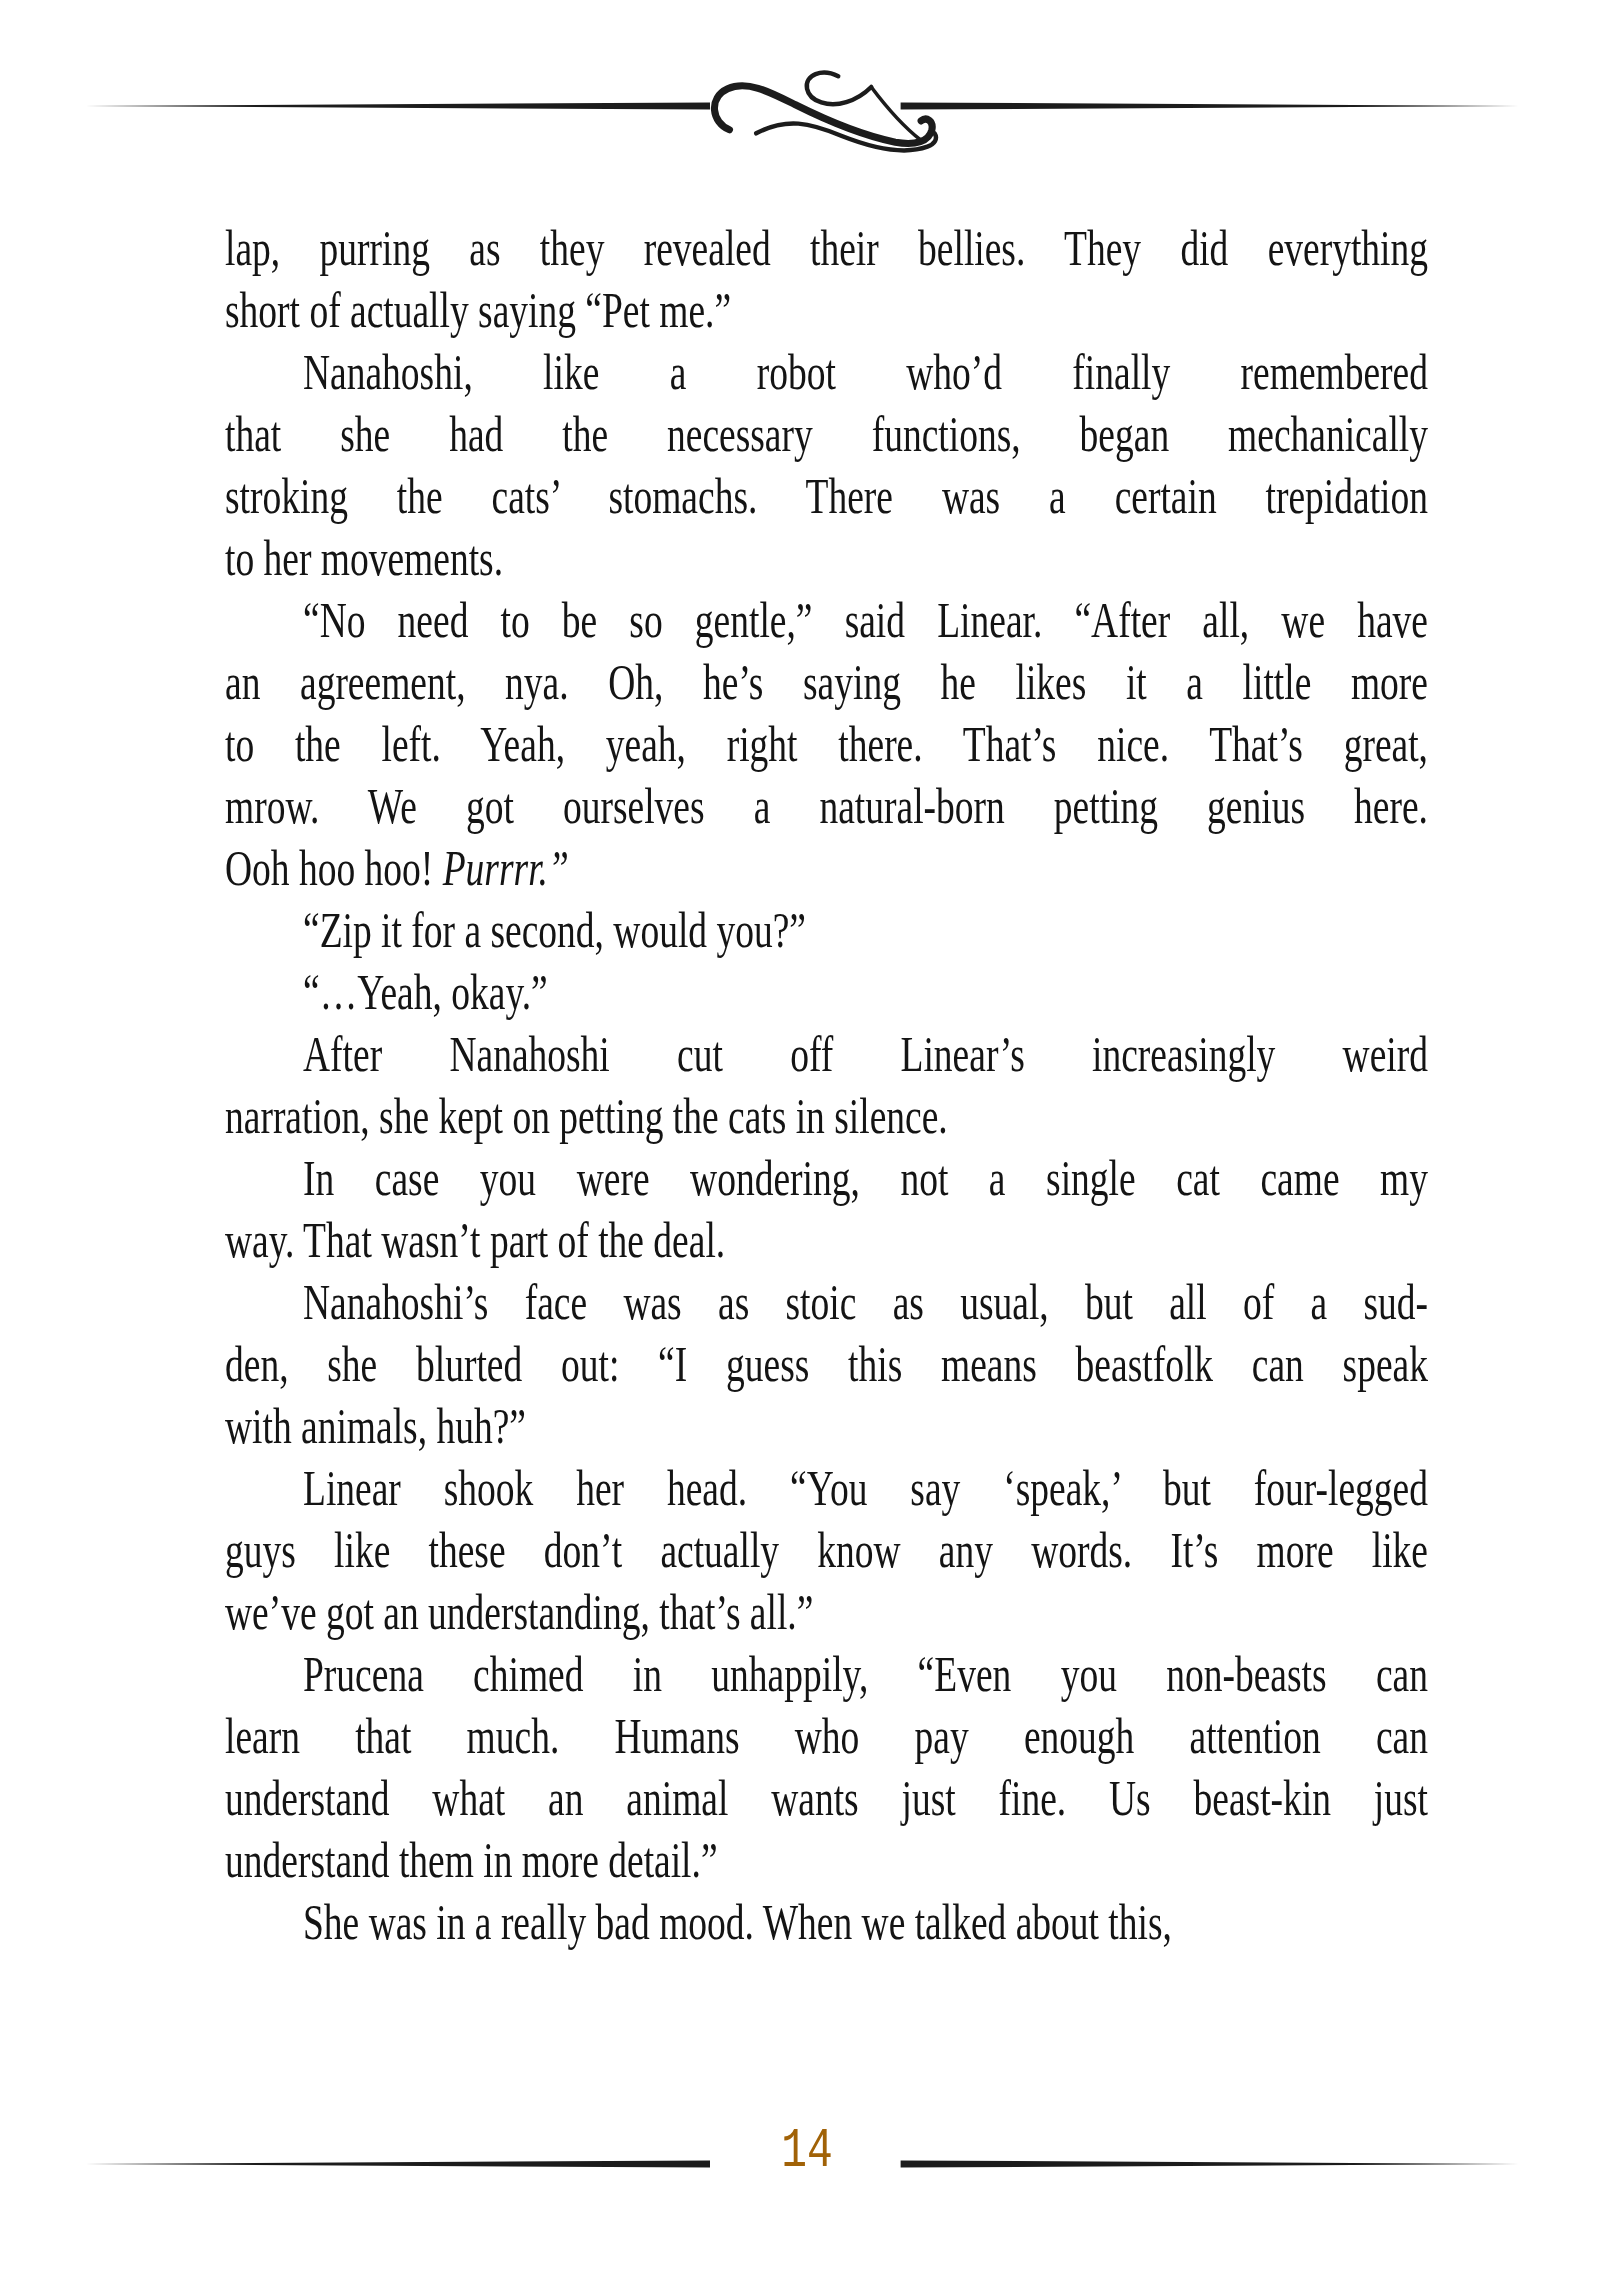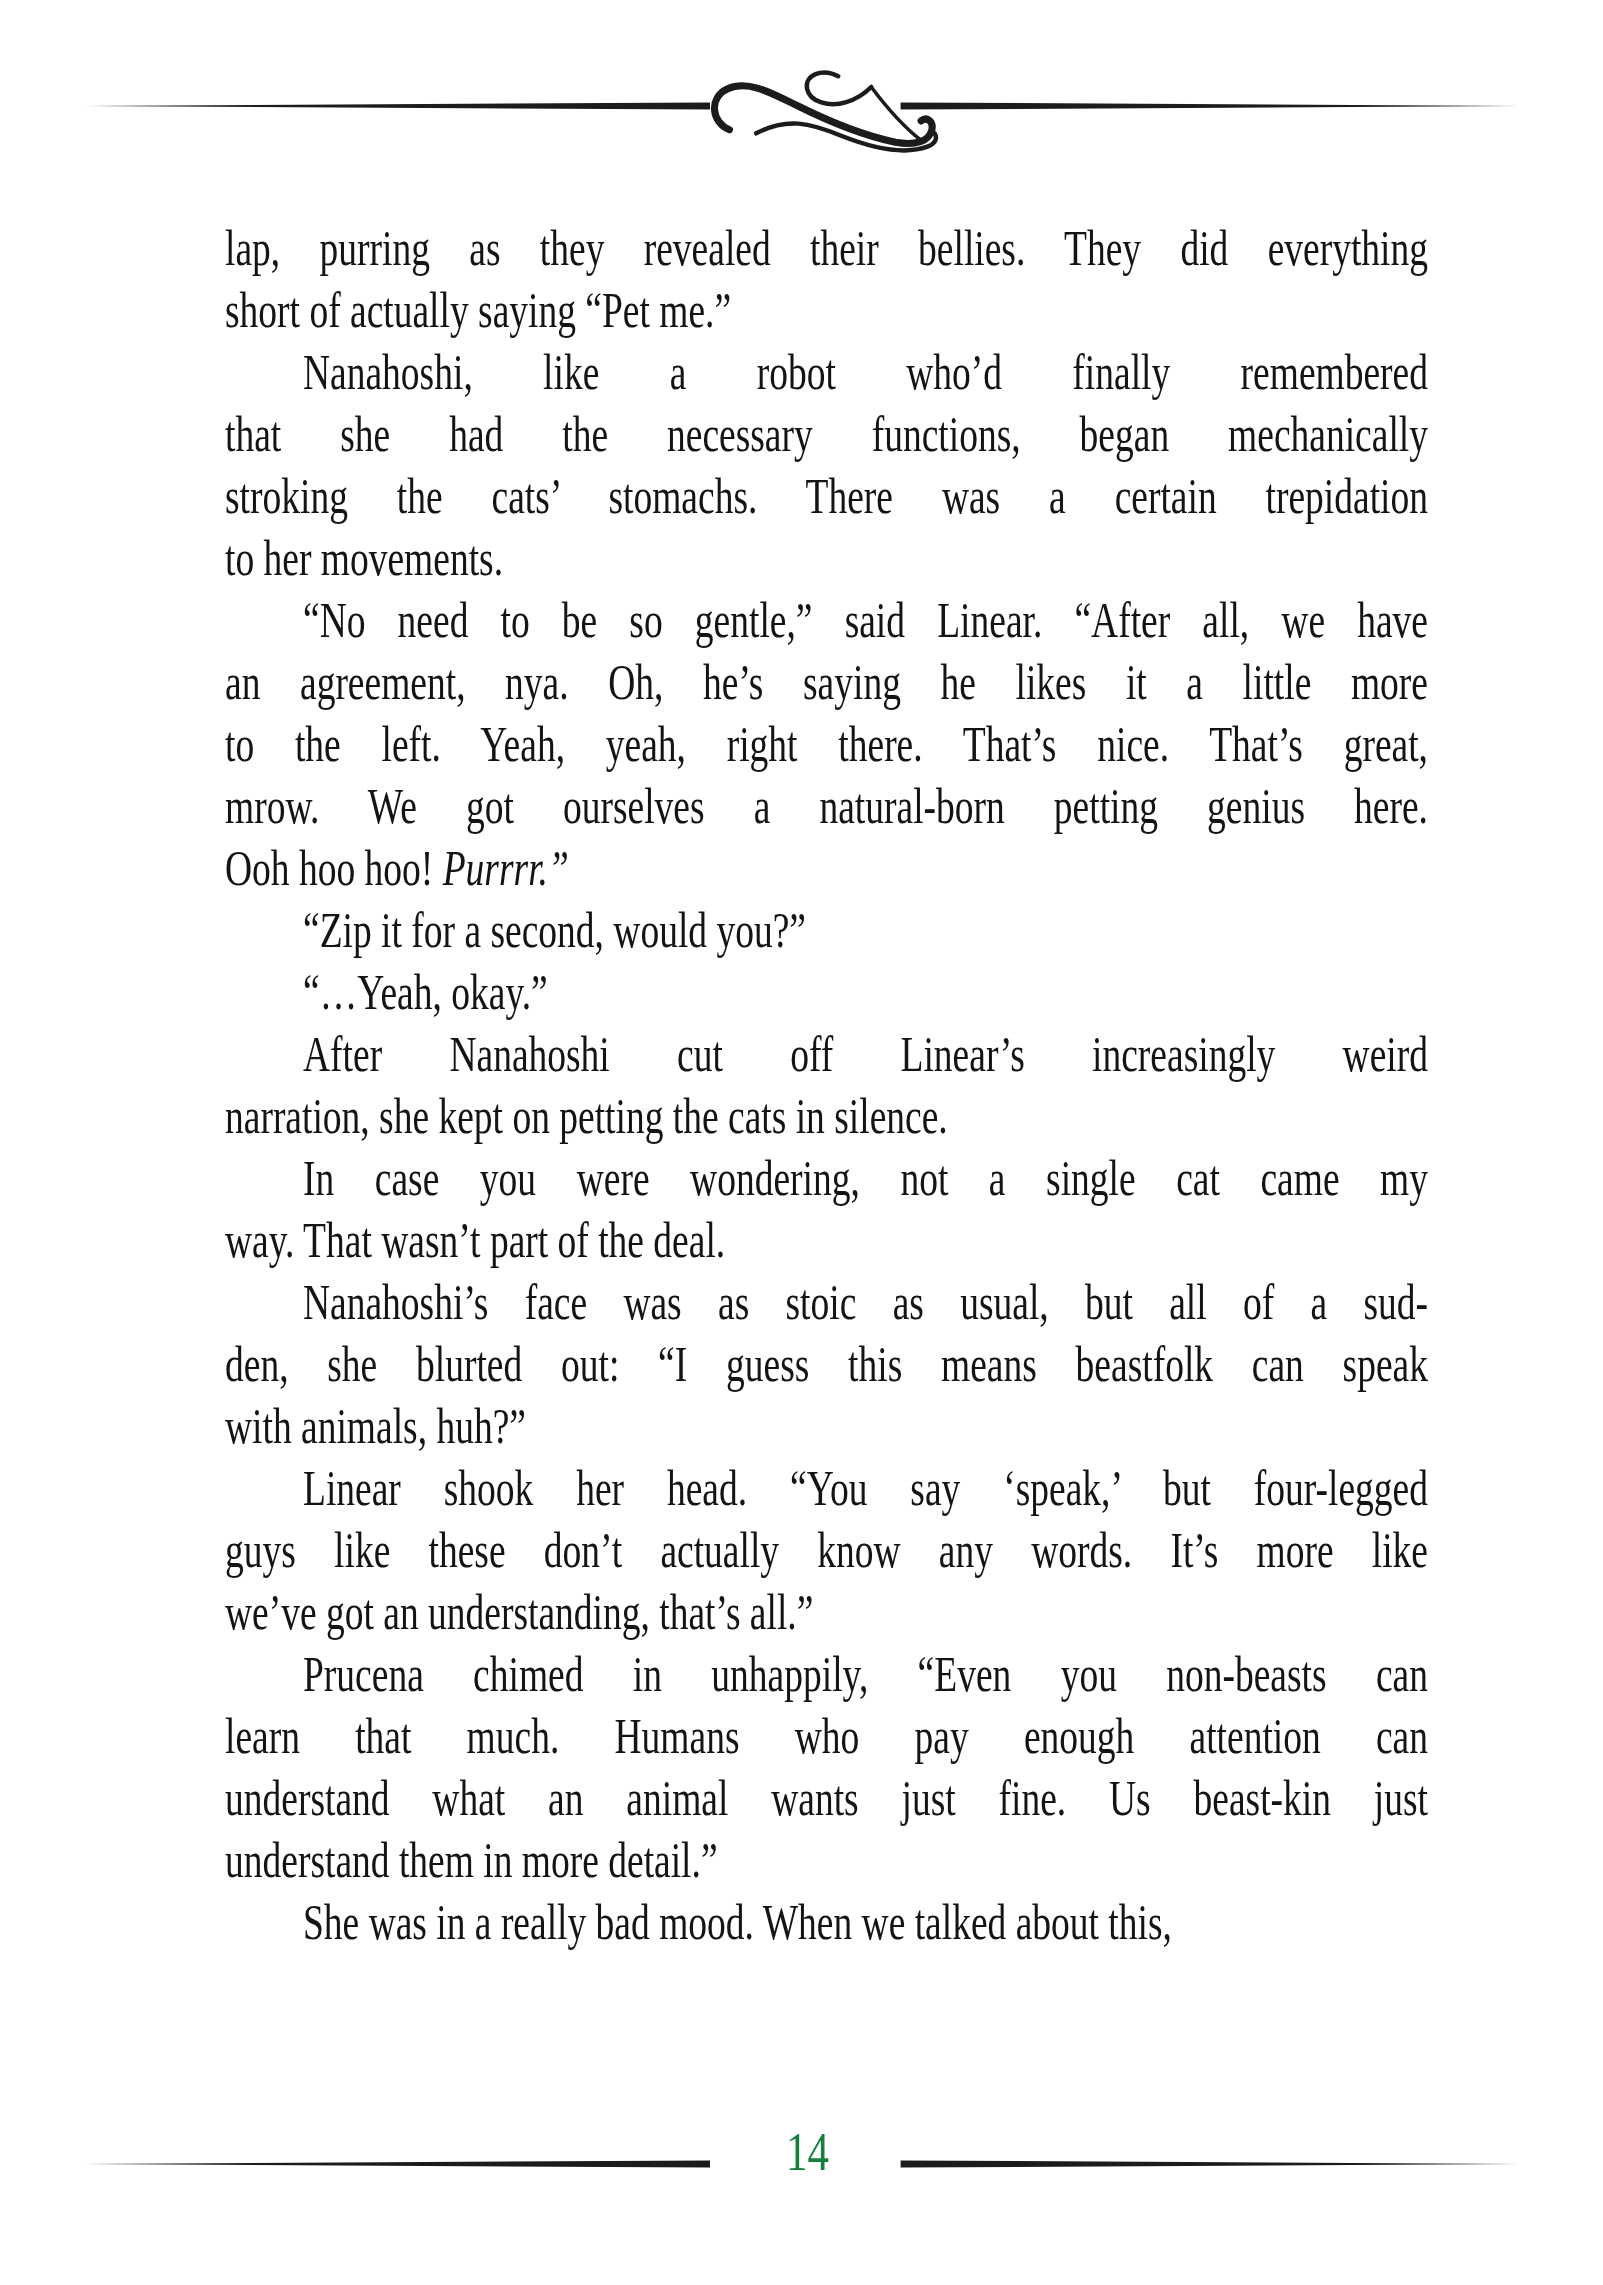--- a/index.html
+++ b/index.html
@@ -55,24 +55,24 @@
   }
   .line.indent { text-indent: 104px; }
   .it { font-style: italic; }
   
   .pagenum {
     position: absolute;
     left: 718px;
     top: 2124px;
     width: 178px;
     line-height: 55px;
-    font-family: Liberation Serif, serif;
+    font-family: Liberation Mono, monospace;
     font-size: 55px;
     text-align: center;
-    color: #15803d;
+    color: #a16207;
   }
   .pagenum span {
     display: inline-block;
     transform: scaleX(0.78);
     transform-origin: 50% 50%;
   }
 </style>
 </head>
 <body>
 

